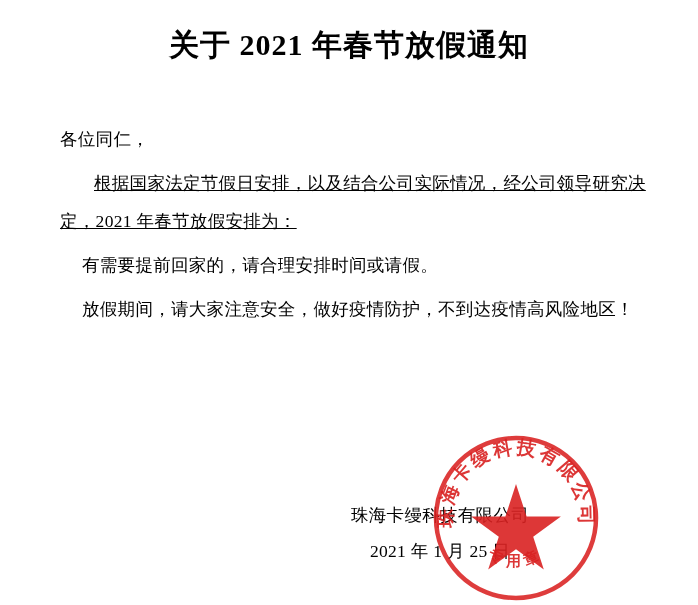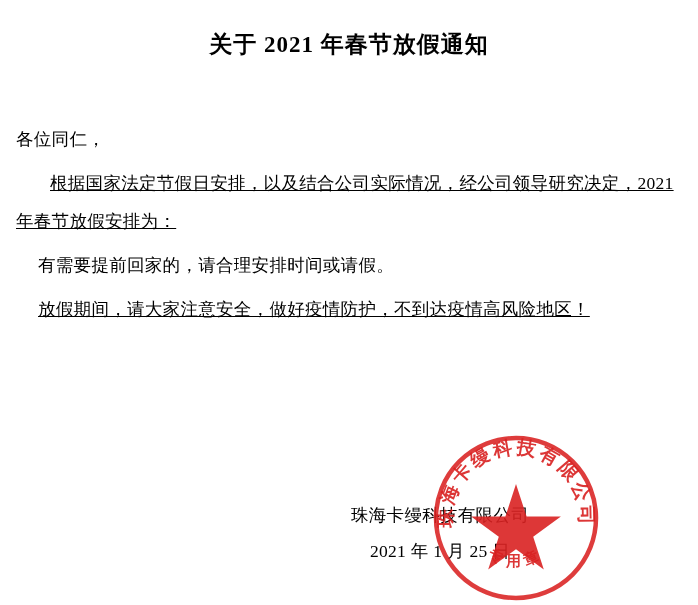--- a/index.html
+++ b/index.html
@@ -15,47 +15,47 @@
     overflow: hidden;
   }
   .page {
     position: relative;
     width: 698px;
     height: 605px;
     box-sizing: border-box;
   }
   .doc-title {
     text-align: center;
-    font-size: 23px;
+    font-size: 30px;
     font-weight: bold;
     letter-spacing: 1px;
     margin-top: 28px;
     margin-bottom: 0;
     line-height: 34px;
   }
   .body-block {
     margin-top: 58px;
     padding: 0 24px 0 16px;
+    margin-left: 44px;
   }
   .para {
     font-size: 17.5px;
     line-height: 38px;
     margin: 0 0 6px 0;
     letter-spacing: 0.3px;
   }
   .para.indent {
     text-indent: 34px;
     text-decoration: underline;
   }
   .para.list-item {
     text-indent: 22px;
   }
   .para.tight {
     margin-bottom: 0;
-    text-decoration: underline;
   }
   .signature-block {
     position: absolute;
     right: 128px;
     bottom: 64px;
     text-align: center;
     width: 260px;
   }
   .sig-line {
     font-size: 17.5px;

